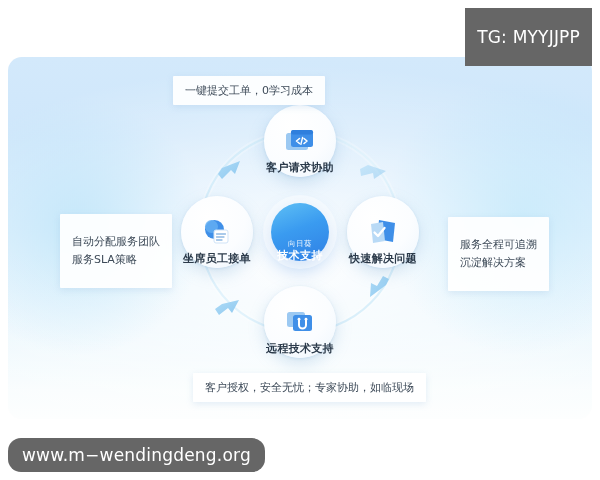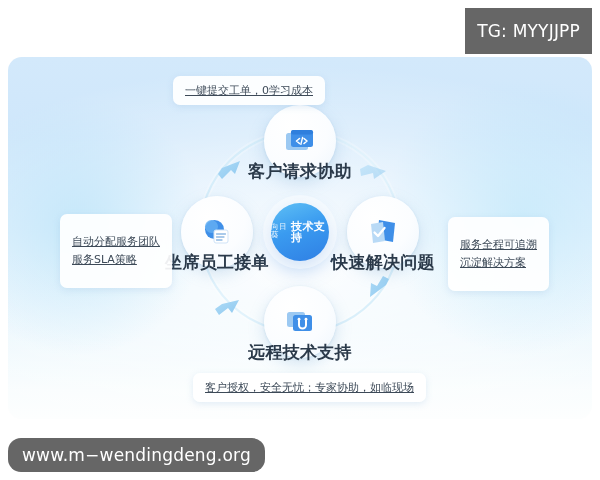--- a/index.html
+++ b/index.html
@@ -24,21 +24,21 @@
     align-items: center;
     justify-content: center;
     letter-spacing: 0.2px;
     z-index: 50;
     white-space: nowrap;
   }
   #wm-tg {
     top: 8px;
     right: 8px;
     height: 30px;
-    padding: 8px 12px;
+    padding: 14px 12px;
     font-size: 17px;
   }
   #wm-url {
     left: 8px;
     bottom: 8px;
     height: 34px;
     padding: 0 14px;
     font-size: 17px;
     border-radius: 13px;
   }
@@ -94,39 +94,40 @@
     display: flex;
     align-items: center;
     justify-content: center;
     z-index: 6;
   }
   .node .glyph { width: 34px; height: 34px; display:block; }
 
   .node-label {
     position: absolute;
     z-index: 7;
-    font-size: 17px;
+    font-size: 11px;
     color: #2b3a4a;
     font-weight: 700;
     white-space: nowrap;
     text-align: center;
     letter-spacing: 0.3px;
   }
 
   
   #hub {
     position: absolute;
     width: 58px;
     height: 58px;
     border-radius: 50%;
     background: linear-gradient(160deg, #5fc0f5 0%, #3a9bf0 45%, #2f7fe4 100%);
     box-shadow: 0 0 0 8px rgba(255,255,255,0.42), 0 8px 20px rgba(52,130,220,0.38);
     display: flex;
+    flex-direction: column;
     align-items: center;
-    justify-content: flex-start;
+    justify-content: flex-end;
     z-index: 8;
   }
   #hub .sub {
     font-size: 7.5px;
     color: rgba(255,255,255,0.92);
     letter-spacing: 0.5px;
     line-height: 1;
     margin-bottom: 3px;
   }
   #hub .main {
@@ -135,28 +136,27 @@
     color: #ffffff;
     letter-spacing: 0.4px;
     line-height: 1;
   }
 
   
   .callout {
     position: absolute;
     z-index: 9;
     background: rgba(255,255,255,0.92);
-    border-radius: 7px;
+    border-radius: 1px;
     box-shadow: 0 2px 7px rgba(130,175,215,0.22);
     color: #3d4a58;
     font-size: 11px;
     line-height: 17px;
     padding: 6px 12px;
     white-space: nowrap;
-    text-decoration: underline;
   }
   .callout.two-line { line-height: 18px; padding: 19px 12px; }
 
   #callout-top    { left: 165px; top: 19px; }
   #callout-left   { left: 52px;  top: 157px; }
   #callout-right  { left: 440px; top: 160px; }
   #callout-bottom { left: 185px; top: 316px; }
 </style>
 </head>
 <body>

